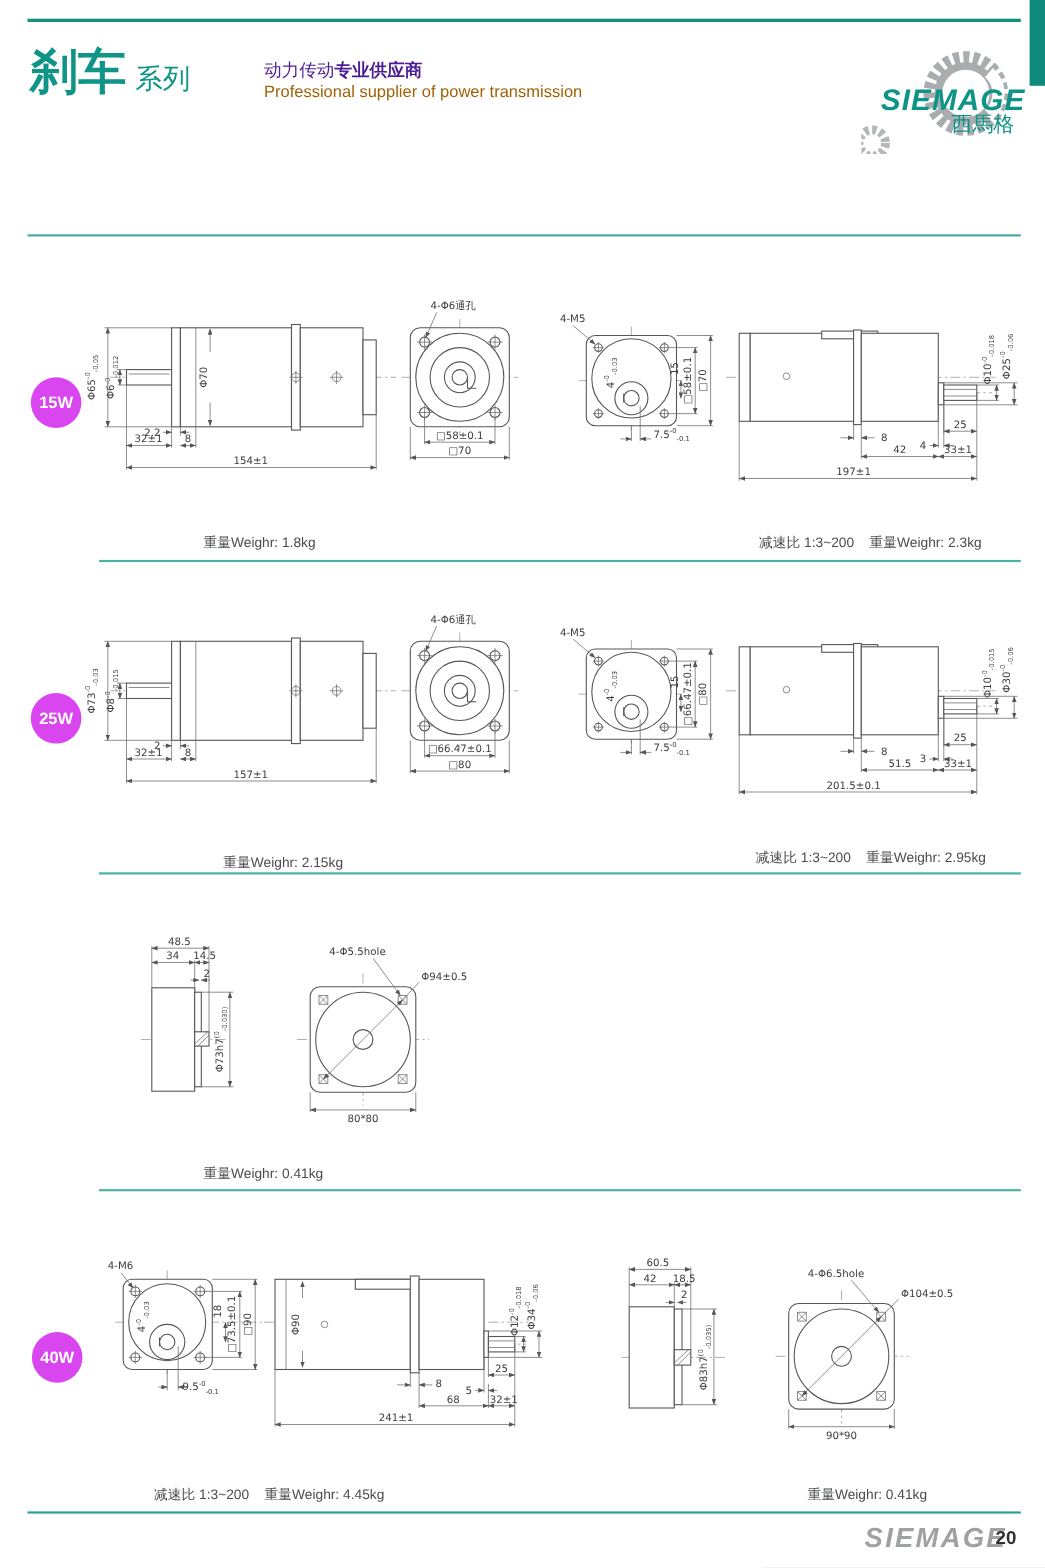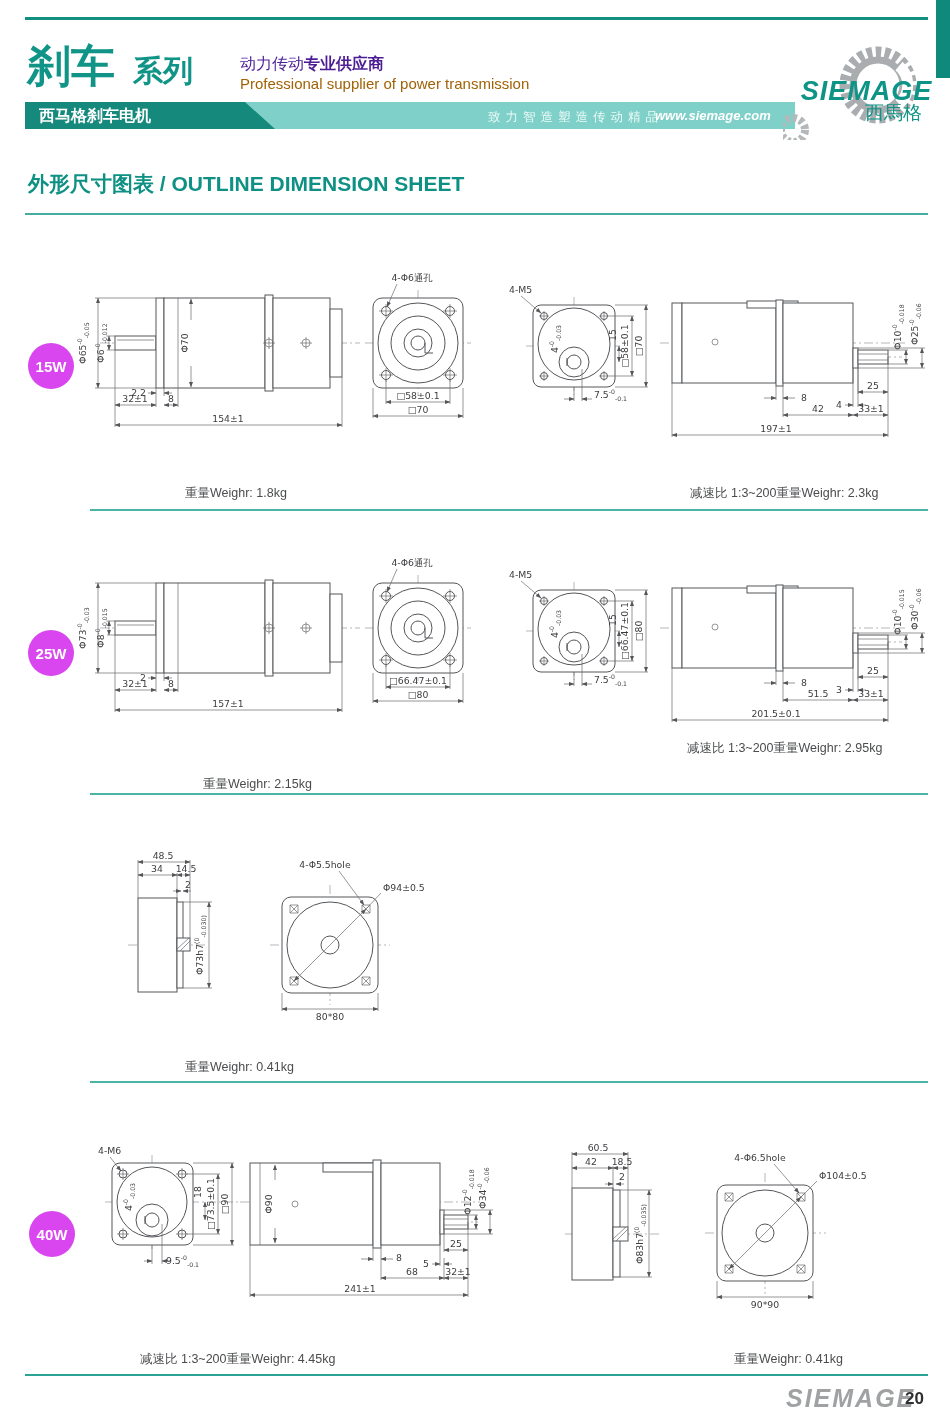--- a/index.html
+++ b/index.html
@@ -2,33 +2,33 @@
 <html><head>
 <meta charset="utf-8">
 <style>
   html,body{margin:0;padding:0;background:#e8e8e8}
   #page{position:relative;width:950px;height:1425px;background:#fff;overflow:hidden;
         font-family:"Liberation Sans","DejaVu Sans",sans-serif}
   .rule{position:absolute}
   .badge{position:absolute;width:46px;height:46px;border-radius:50%;background:#d946ef;color:#fff;
          font-weight:bold;font-size:15px;display:flex;align-items:center;justify-content:center}
   .cap{position:absolute;font-size:12.5px;color:#4b4c4e;white-space:nowrap}
-  .cap span{}
+  .cap span{margin-right:14px}
   .drw{position:absolute}
   svg text{font-family:"DejaVu Sans","Liberation Sans",sans-serif}
   .lb{font-size:9.3px;fill:#3c3d40}
   .tt,.tb{font-size:6.2px}
   .ln{fill:none;stroke:#55565a;stroke-width:1}
   .fw{fill:#fff;stroke:#55565a;stroke-width:1}
   .dm{fill:none;stroke:#6b6c6f;stroke-width:.7}
   .cl{fill:none;stroke:#97989b;stroke-width:.7;stroke-dasharray:9 3 2 3}
   
-  .series{position:absolute;left:27px;top:44px;display:flex;align-items:baseline;gap:18px;color:#0f9487}
+  .series{position:absolute;left:27px;top:44px;display:flex;align-items:baseline;gap:8px;color:#0f9487}
   .series .big{font-size:44px;font-weight:900;line-height:1}
-  .series .small{font-size:30px;font-weight:700}
+  .series .small{font-size:25px;font-weight:400}
   .tag-cn{position:absolute;left:240px;top:54px;font-size:16px;color:#4c1d95}
   .tag-cn b{font-weight:bold}
   .tag-en{position:absolute;left:240px;top:75px;font-size:15px;color:#a16207}
   .banner{position:absolute;left:25px;top:102px;width:770px;height:27px;background:#7fd0c8}
   .banner .dark{position:absolute;left:0;top:0;width:250px;height:27px;background:#15897c;
                 clip-path:polygon(0 0,220px 0,250px 27px,0 27px)}
   .banner .btxt{position:absolute;left:14px;top:4px;font-size:16px;font-weight:bold;color:#fff;z-index:2}
   .banner .slogan{position:absolute;left:463px;top:7px;font-size:12.5px;letter-spacing:5px;color:#eafaf8}
   .banner .url{position:absolute;left:630px;top:6px;font-size:13px;font-weight:bold;font-style:italic;color:#fff}
   .corner-bar{position:absolute;left:936px;top:0;width:14px;height:78px;background:#0e897c}
@@ -56,39 +56,32 @@
 
   <div class="rule" style="left:25px;top:17px;width:903px;height:3px;background:#12907f"></div>
   <div class="corner-bar"></div>
   <div class="series">
     <span class="big">刹车</span>
     <span class="small">系列</span>
   </div>
   <div class="tag-cn"><span>动力传动</span><b>专业供应商</b></div>
   <div class="tag-en">Professional supplier of power transmission</div>
 
-  <div class="banner">
-    <div class="dark"></div>
-    <div class="btxt">西马格刹车电机</div>
-    <div class="slogan">致力智造塑造传动精品</div>
-    <div class="url">www.siemage.com</div>
-  </div>
 
   <div class="logo">
     <svg width="167" height="100">
       <circle cx="95" cy="45" r="33" fill="none" stroke="#a9adaf" stroke-width="11" stroke-dasharray="5.5 3.5"></circle>
       <circle cx="95" cy="45" r="25" fill="none" stroke="#a9adaf" stroke-width="7"></circle>
       <path d="M116,26 A25,25 0 0 1 116,64" stroke="#fff" stroke-width="11" fill="none"></path>
       <circle cx="10" cy="90" r="12" fill="none" stroke="#b5b8ba" stroke-width="8" stroke-dasharray="4 3"></circle>
     </svg>
     <div class="name">SIEMAGE</div>
     <div class="cn">西馬格</div>
   </div>
 
-  <div class="ptitle">外形尺寸图表 / OUTLINE DIMENSION SHEET</div>
   <div class="rule" style="left:25px;top:213px;width:903px;height:2px;background:#44ada0"></div>
 
   <div class="badge" style="left:28px;top:343px">15W</div>
 
   <svg class="drw" style="left:60px;top:265px" width="870" height="220" viewBox="0 0 870 220">
     <g>
       <path class="cl" d="M40,78H300"></path>
       <rect class="fw" x="55" y="71" width="41" height="14"></rect>
         <line class="dm" x1="57" y1="75" x2="94" y2="75"></line>
       <rect class="fw" x="96" y="33" width="8" height="90"></rect>
@@ -342,21 +335,21 @@
       <text class="lb" x="758" y="147" text-anchor="middle">51.5</text>
       <line class="dm" x1="793" y1="150" x2="828" y2="150" marker-start="url(#ae)" marker-end="url(#ae)"></line>
       <text class="lb" x="811" y="147" text-anchor="middle">33±1</text>
       <path class="dm" d="M612,118V172M828,152V172"></path>
       <line class="dm" x1="612" y1="170" x2="828" y2="170" marker-start="url(#ae)" marker-end="url(#ae)"></line>
       <text class="lb" x="716" y="167" text-anchor="middle">201.5±0.1</text>
     </g>
   </svg>
 
   <div class="cap" style="left:203px;top:776px"><span>重量Weighr: 2.15kg</span></div>
-  <div class="cap" style="left:687px;top:740px"><span>减速比 1:3~200</span><span>重量Weighr: 2.95kg</span></div>
+  <div class="cap" style="left:687px;top:772px"><span>减速比 1:3~200</span><span>重量Weighr: 2.95kg</span></div>
   <div class="rule" style="left:90px;top:793px;width:838px;height:2px;background:#49b3a4"></div>
 
   <svg class="drw" style="left:60px;top:845px" width="870" height="200" viewBox="0 0 870 200">
     <g>
       <path class="cl" d="M68,100H145"></path>
       <rect class="fw" x="78" y="53" width="39" height="94"></rect>
       <rect class="fw" x="117" y="57" width="6" height="86"></rect>
       <rect class="fw" x="117" y="93" width="13" height="13"></rect>
       <path class="dm" d="M117,104L129,93M120,106L130,96"></path>
       <path class="dm" d="M123,57H152M123,143H152"></path>

